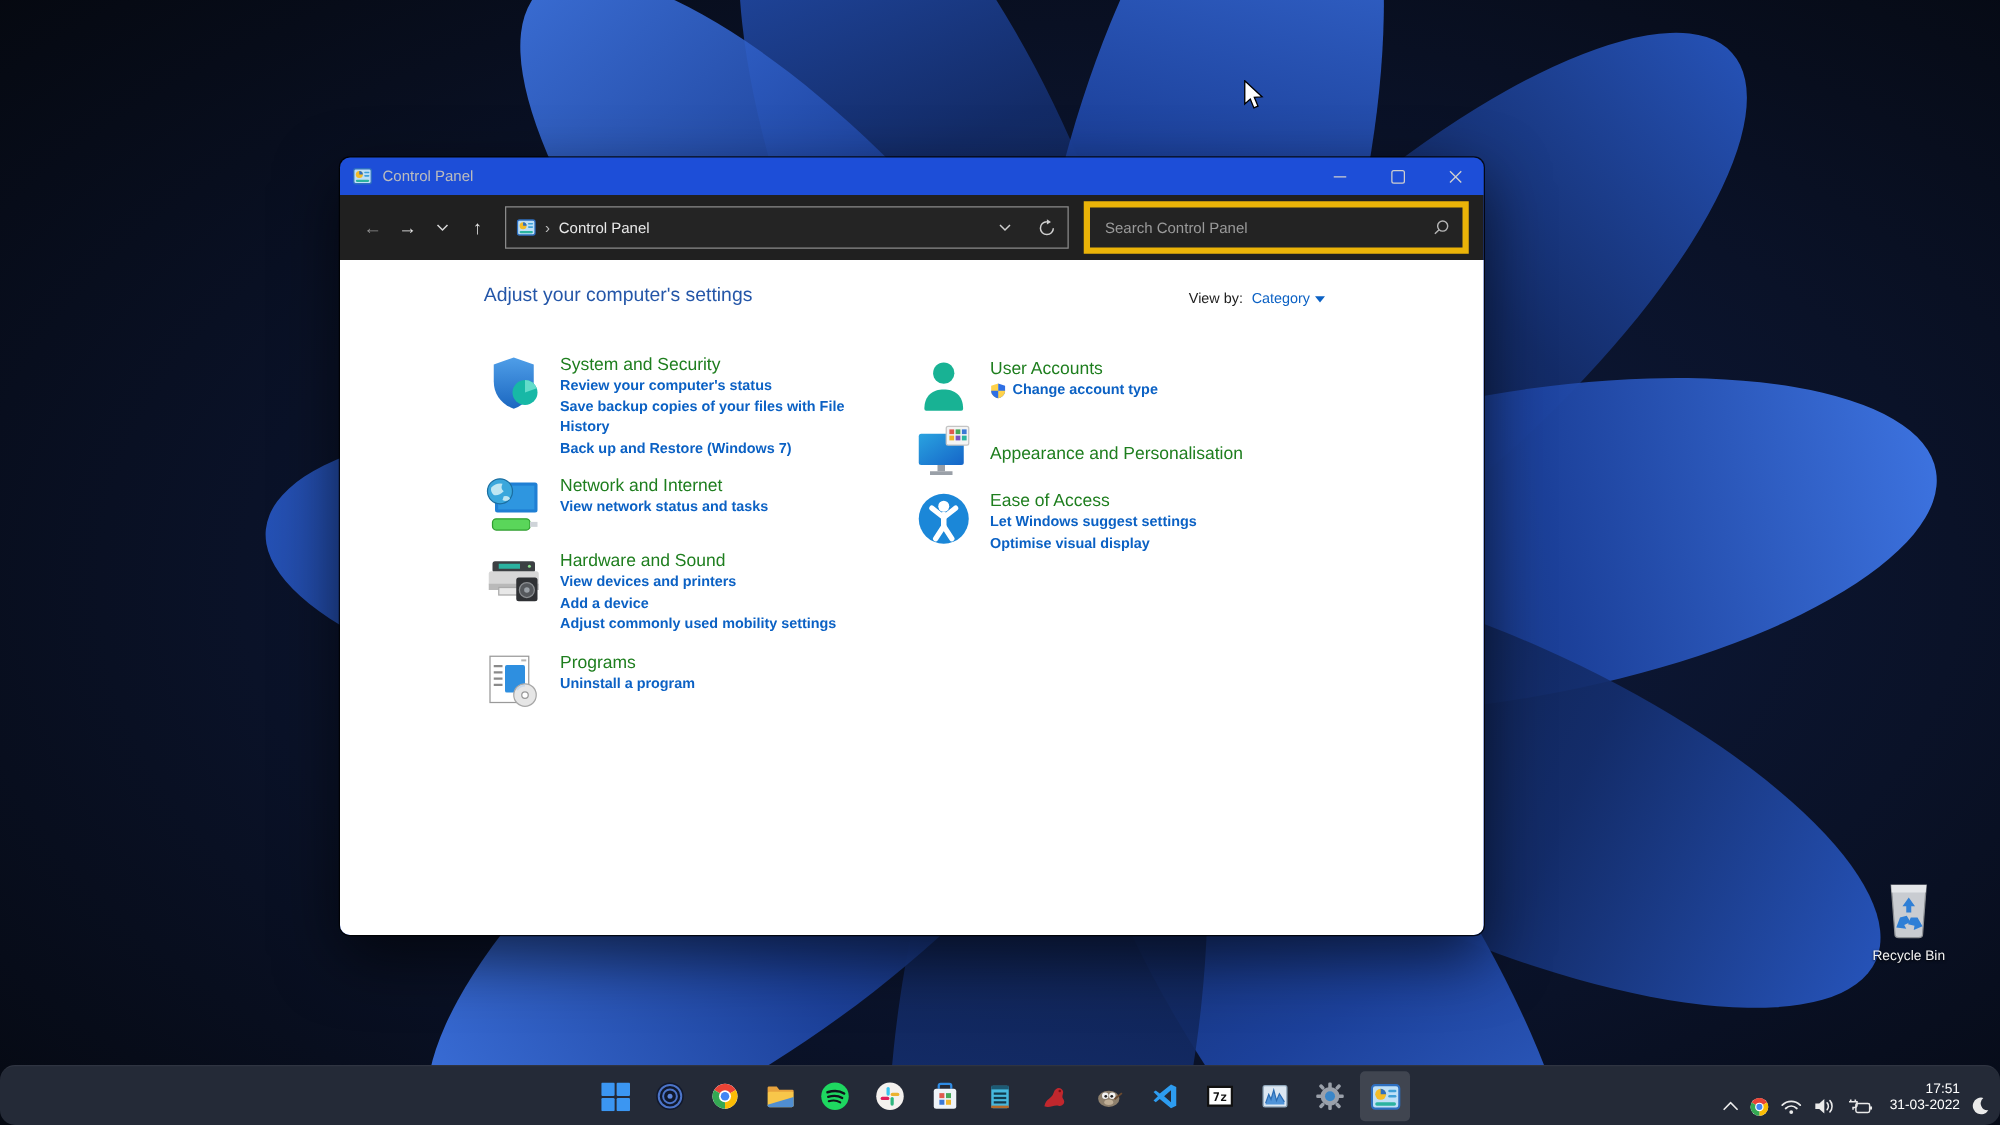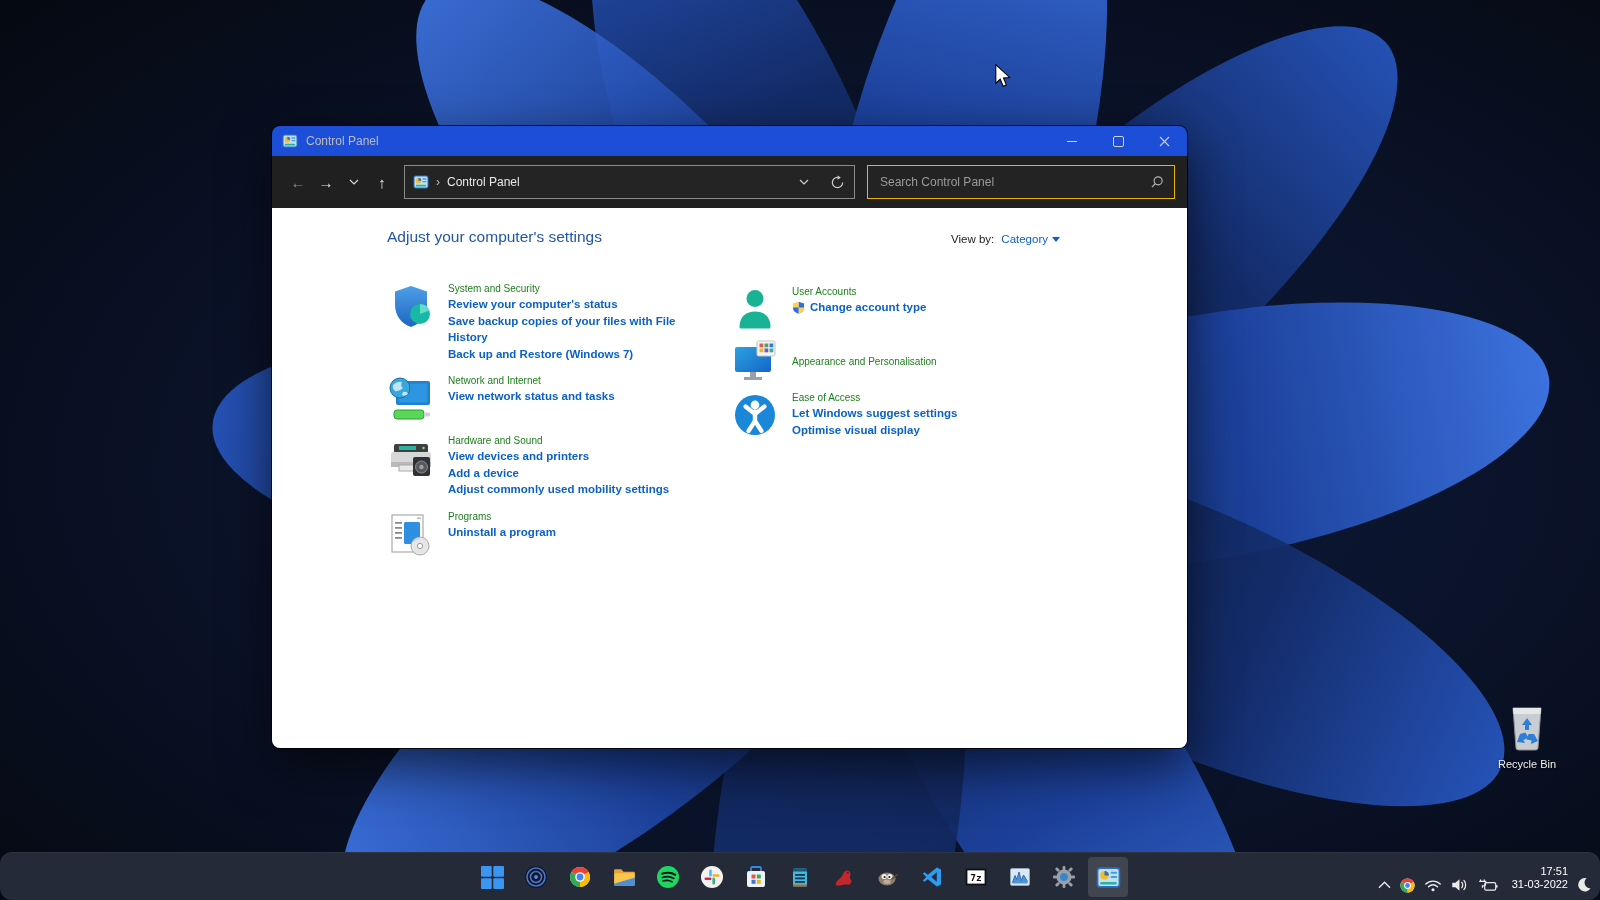--- a/index.html
+++ b/index.html
@@ -20,40 +20,40 @@
   .glyph-max{width:9px;height:9px;border:1px solid #cfcfcf;border-radius:2px;}
 
   .navbar{height:52px;flex:none;display:flex;align-items:center;background:#202020;padding:0 12px;}
   .nav-btn{width:28px;height:30px;display:flex;align-items:center;justify-content:center;font-size:15px;color:#e4e4e4;}
   .nav-btn.dim{color:#8f8f8f;}
   .addressbar{width:451px;height:34px;margin-left:8px;background:#242424;border:1px solid #8a8a8a;
               display:flex;align-items:center;padding:0 4px 0 8px;gap:7px;box-sizing:border-box;}
   .addr-crumb{font-size:12px;color:#e9e9e9;flex:1;display:flex;align-items:center;gap:7px;}
   .crumb-sep{color:#bdbdbd;font-size:12px;}
   .addr-btn{width:26px;height:28px;display:flex;align-items:center;justify-content:center;}
-  .searchbox{flex:1;height:34px;margin-left:12px;border:1px solid #eab308;background:#232323;
+  .searchbox{flex:1;height:34px;margin-left:12px;border:5px solid #eab308;background:#232323;
              display:flex;align-items:center;padding:16px 10px;box-sizing:border-box;}
   .searchbox input{flex:1;background:transparent;border:0;outline:0;font-size:12px;color:#ddd;font-family:"Liberation Sans",sans-serif;}
   .searchbox input::placeholder{color:#9a9a9a;}
 
   .content{flex:1;background:#ffffff;position:relative;}
   .page-title{position:absolute;left:115px;top:20px;margin:0;font-size:15.5px;font-weight:400;color:#2456a8;}
   .viewby{position:absolute;right:127px;top:25px;display:flex;align-items:center;gap:7px;font-size:11.5px;color:#1c1c1c;}
   .viewby .vb-link{color:#0b61c4;cursor:pointer;display:flex;align-items:center;gap:4px;}
   .vb-caret{width:0;height:0;border-left:4px solid transparent;border-right:4px solid transparent;border-top:5px solid #0b61c4;}
 
   .col{position:absolute;width:330px;}
   .col-left{left:115px;top:74px;}
   .col-right{left:459px;top:77px;width:360px;}
   .cat{display:flex;align-items:flex-start;gap:13px;}
   .col-left .cat{margin-bottom:12px;}
   .col-right .cat{margin-bottom:5px;}
   .cat.center{align-items:center;}
   .cat-icon{width:48px;height:48px;flex:none;}
-  .cat-text h3{margin:1px 0 2px;font-size:10px;font-weight:400;color:#1e7e1e;cursor:pointer;}
+  .cat-text h3{margin:1px 0 2px;font-size:14px;font-weight:400;color:#1e7e1e;cursor:pointer;}
   .cat-text .cat-link{display:block;font-size:11.5px;line-height:16.5px;color:#0b61c4;text-decoration:none;cursor:pointer;font-weight:bold;}
   .link-shield{display:flex;align-items:center;gap:5px;}
 
   
   .recycle-bin{position:absolute;left:1490px;top:702px;width:74px;text-align:center;cursor:pointer;}
   .bin-label{margin-top:2px;font-size:11px;color:#f2f2f2;text-shadow:0 1px 2px rgba(0,0,0,.9);}
   .cursor{position:absolute;left:993px;top:64px;}
 
   
   .taskbar{position:absolute;left:0;bottom:0;width:1600px;height:48px;background:#242a37;

